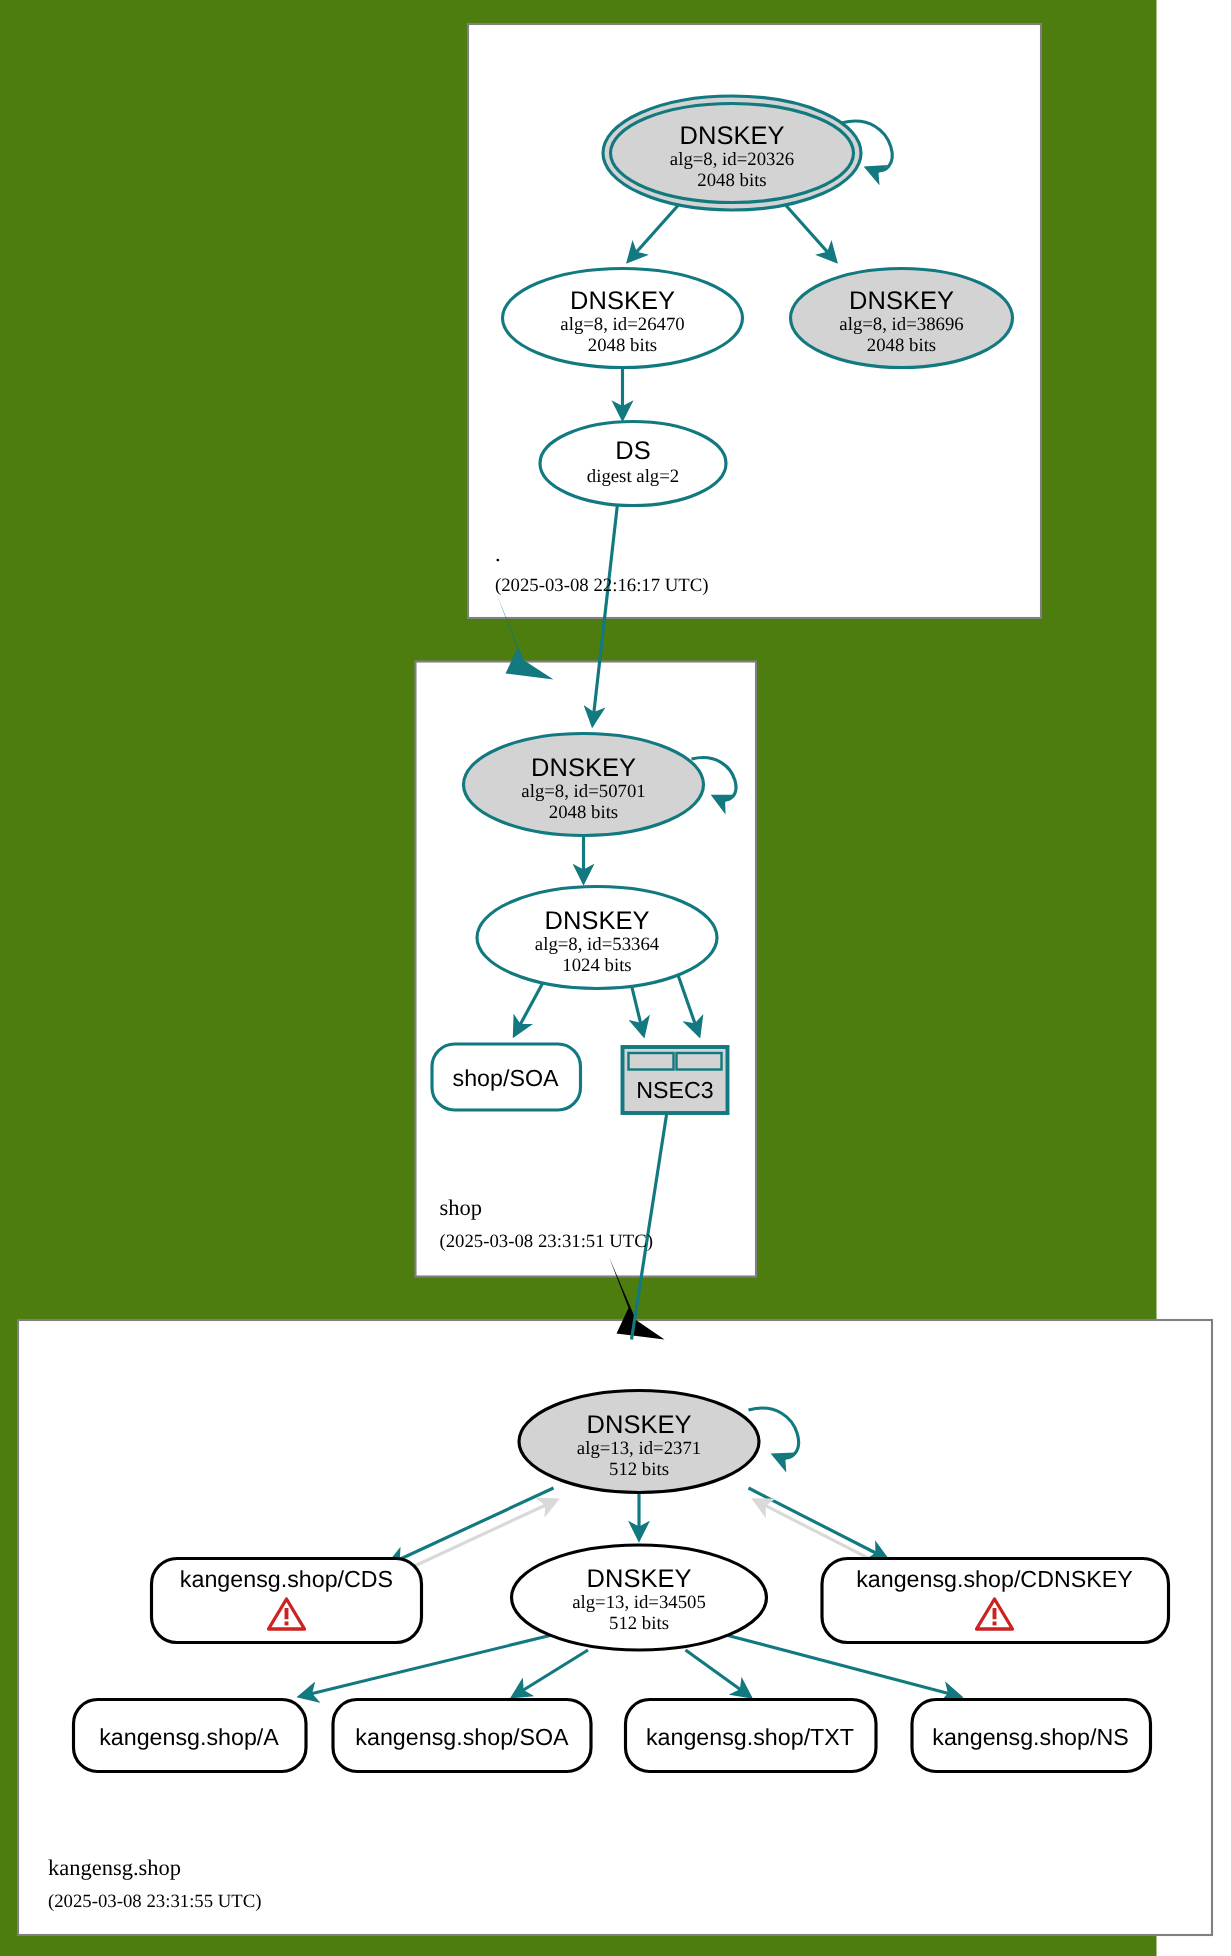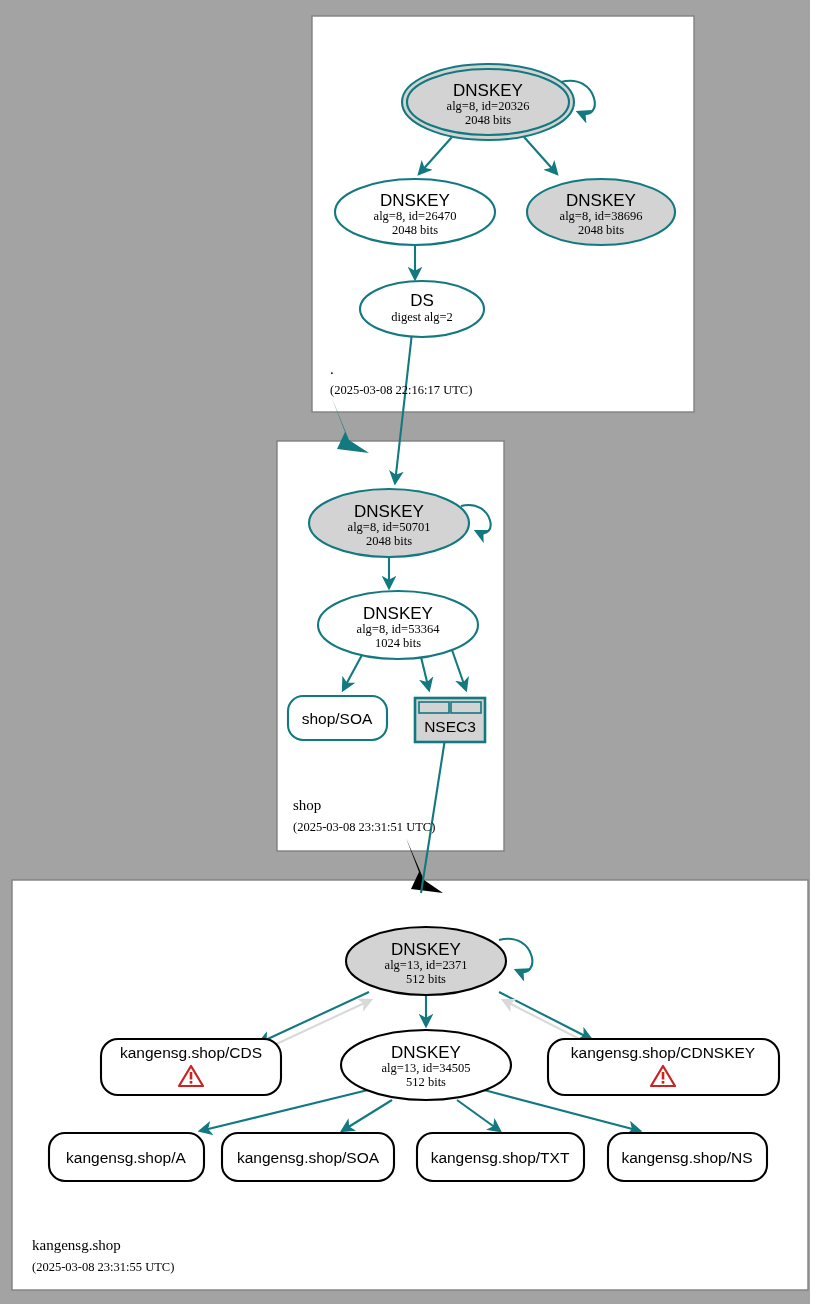--- a/index.html
+++ b/index.html
@@ -4,23 +4,22 @@
 <style>
   html, body {
     margin: 0;
     padding: 0;
     background: #ffffff;
   }
   #canvas {
     position: relative;
     width: 771px;
     height: 1304px;
-    background: #a3a3a3;
-    font-family: "Liberation Serif", serif;
-    padding-left: 39px;
+    background: #4d7c0f;
+    font-family: "Liberation Serif", serif;
   }
   svg#graph {
     position: absolute;
     left: 0;
     top: 0;
     width: 821px;
     height: 1304px;
   }
   .zone-box {
     fill: #ffffff;

